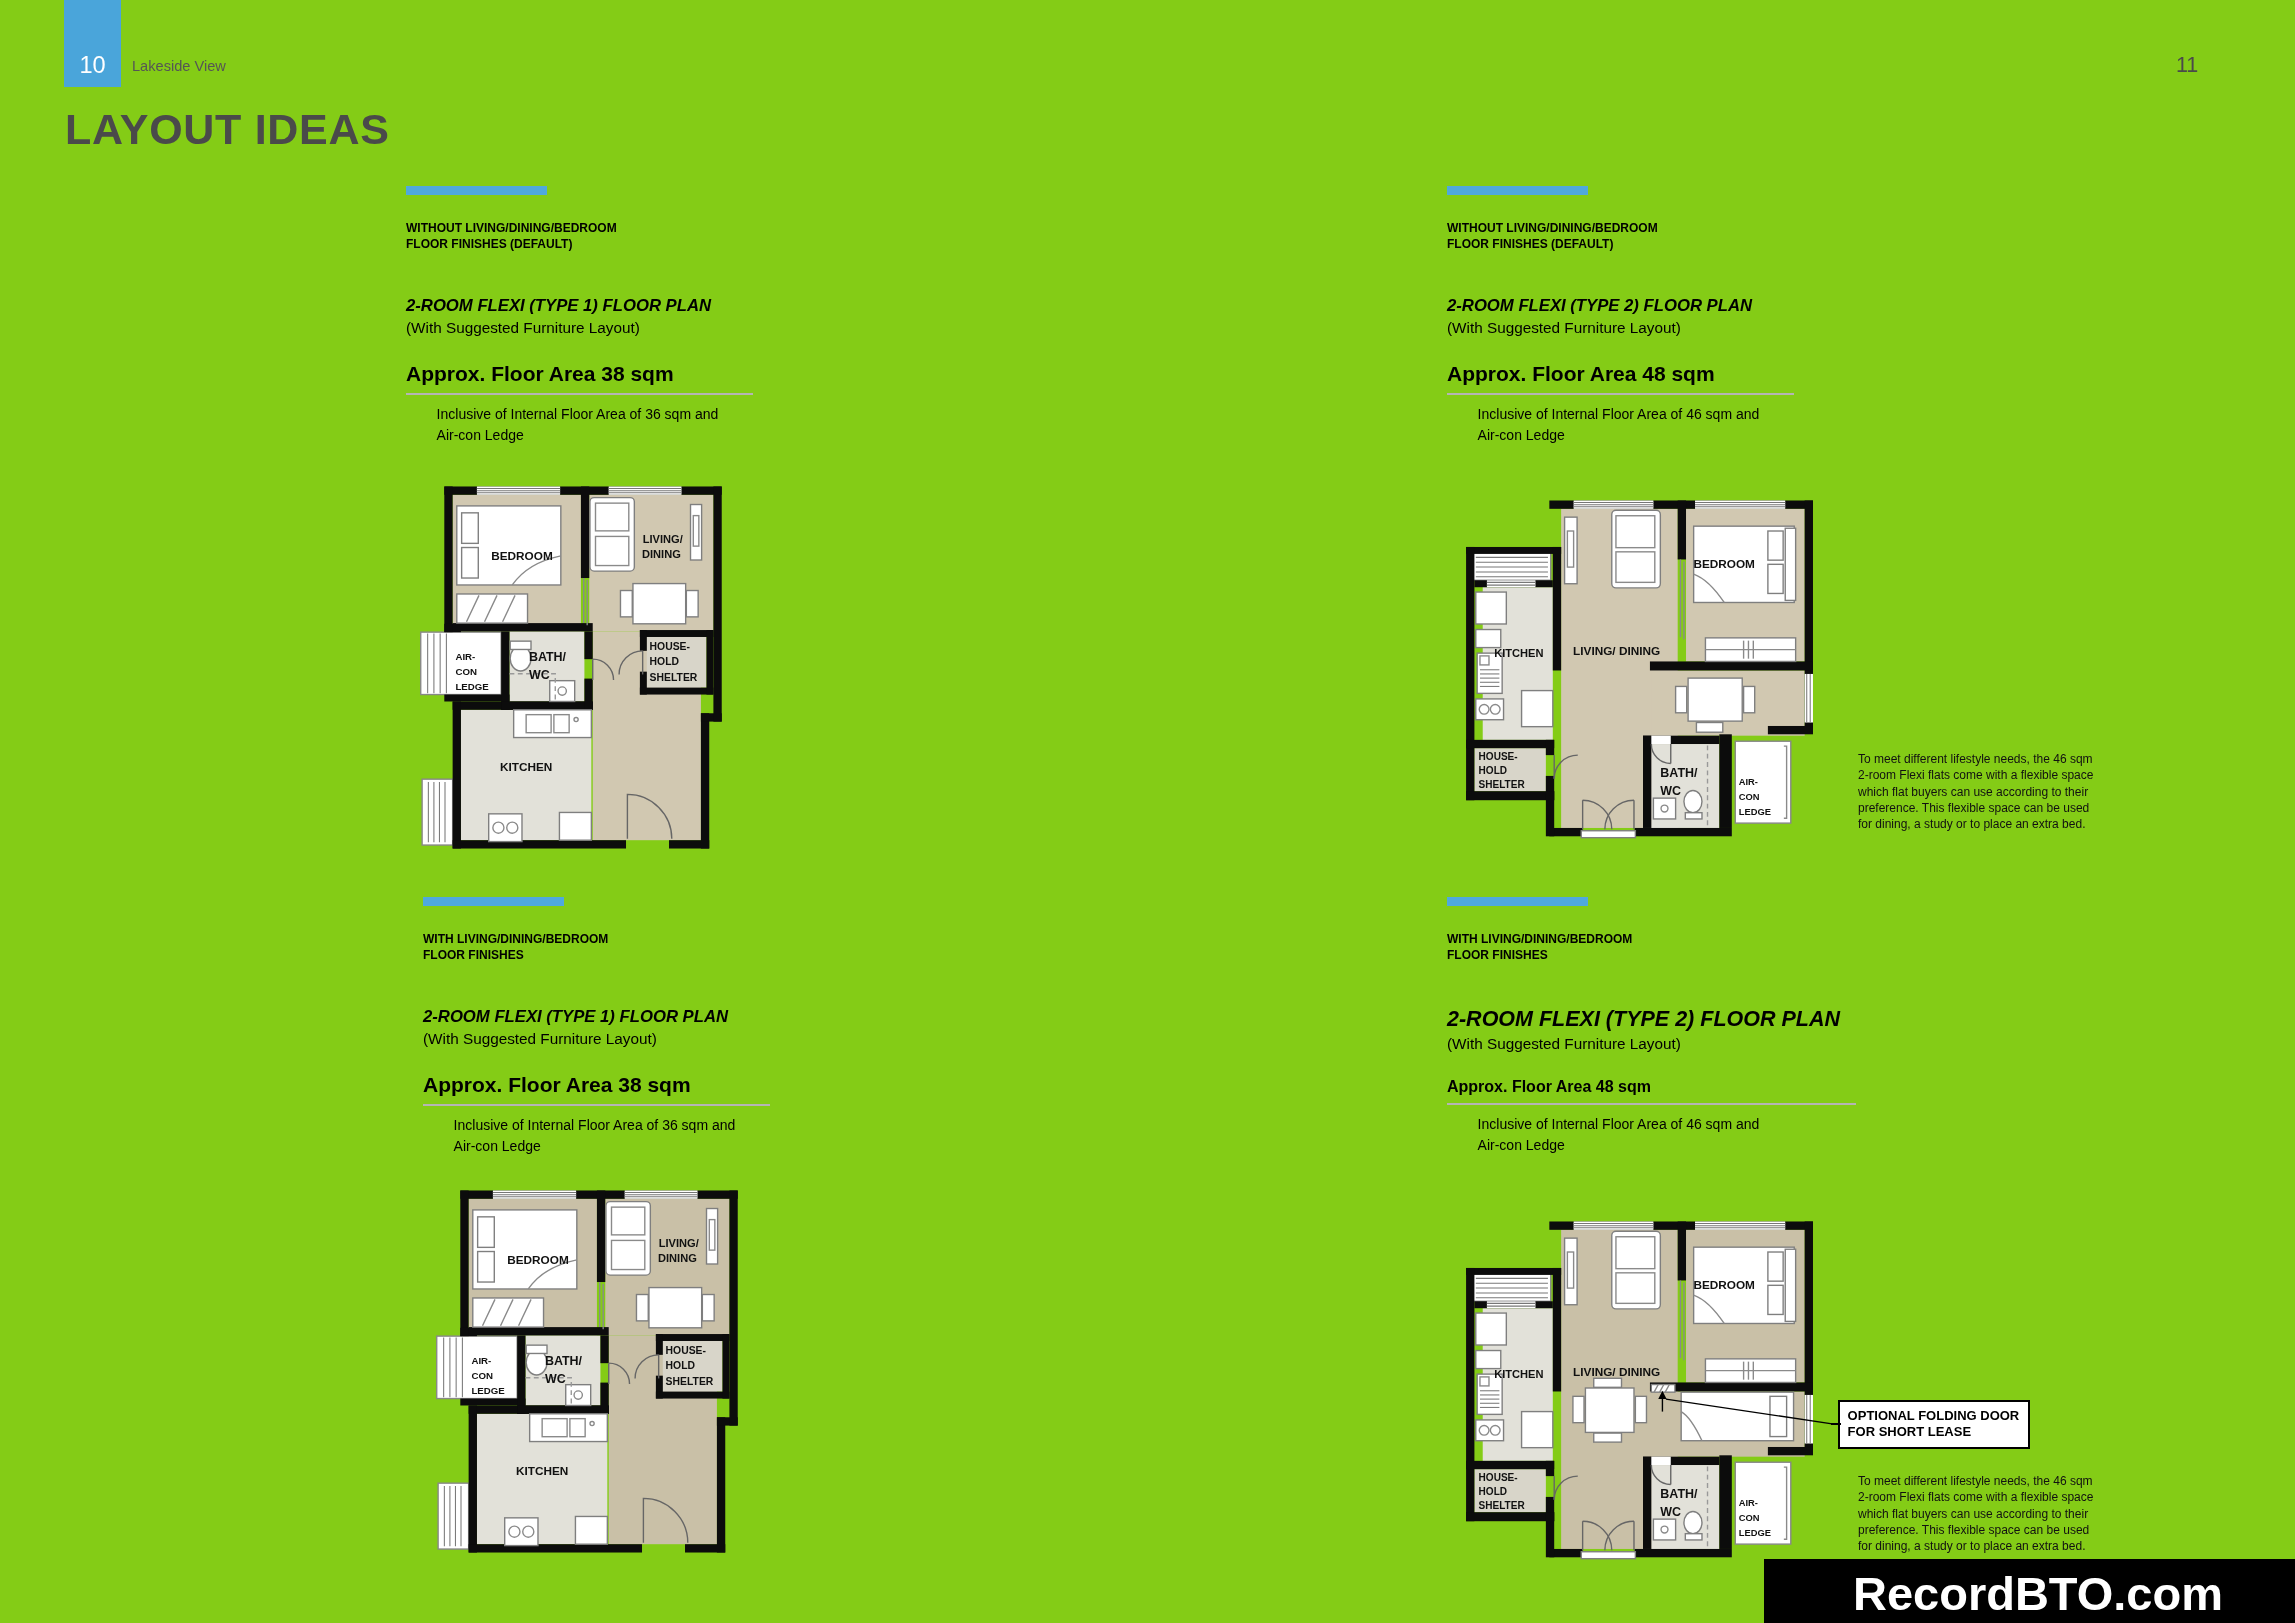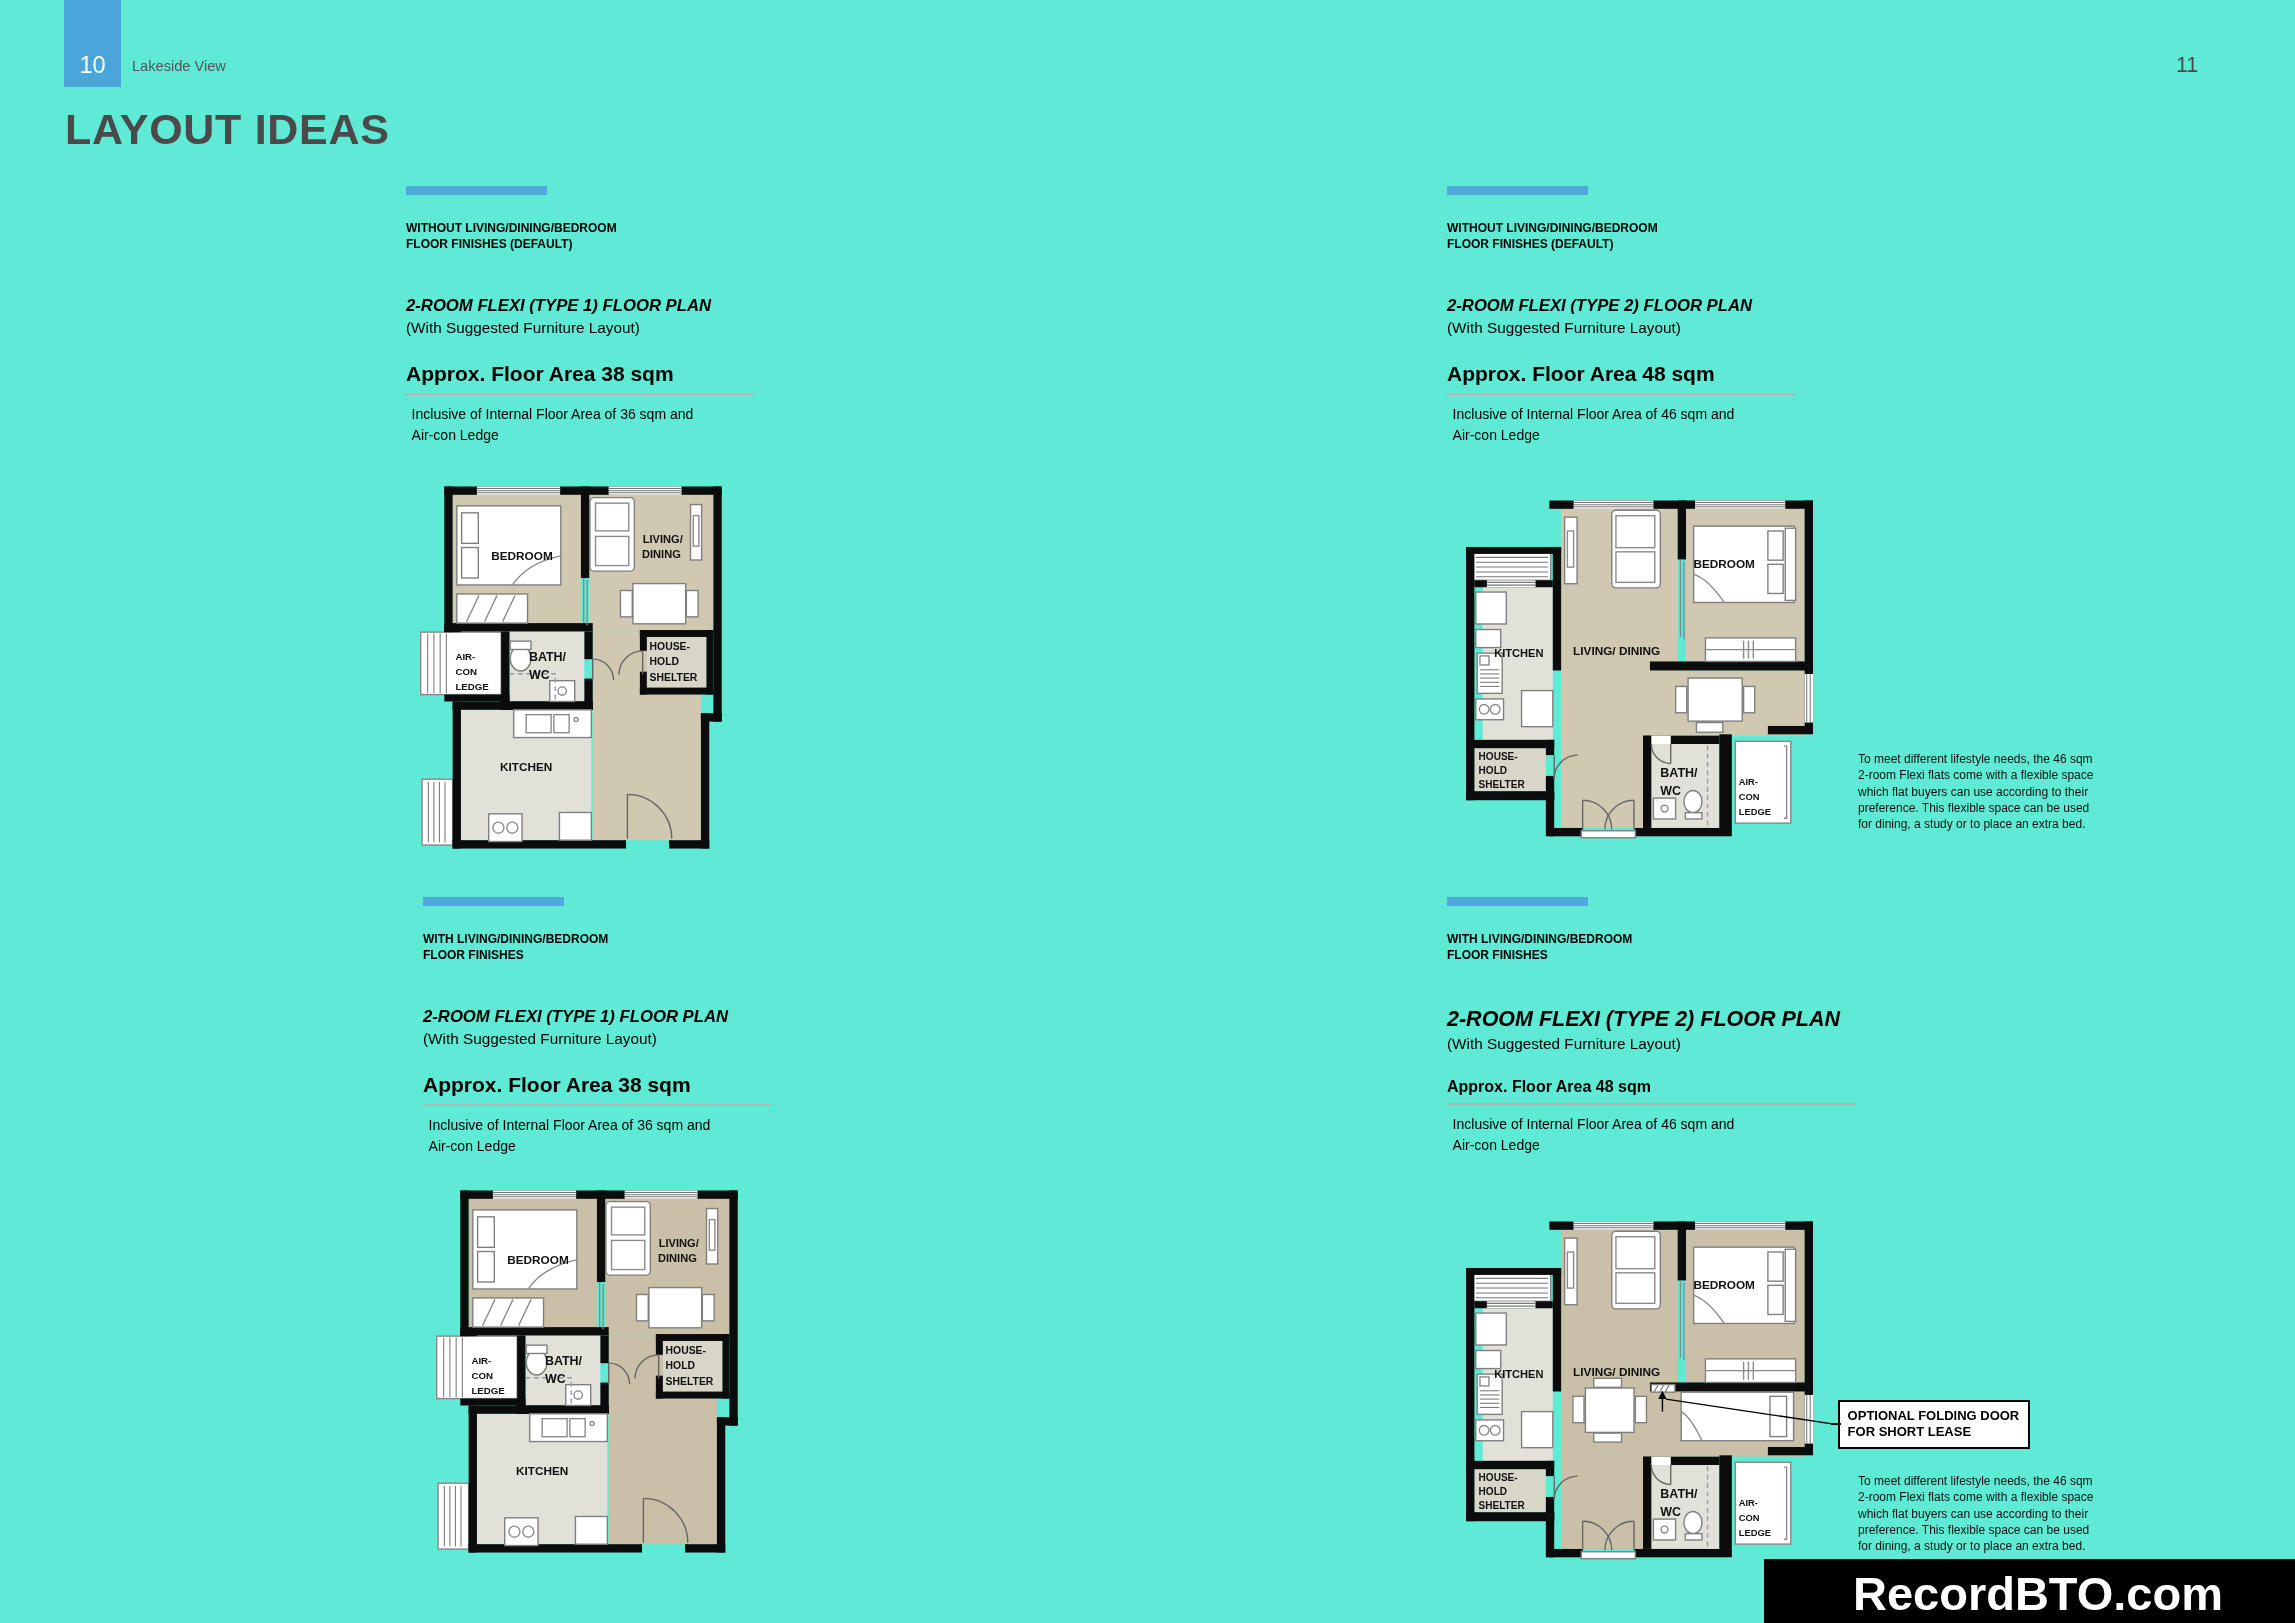--- a/index.html
+++ b/index.html
@@ -1,16 +1,16 @@
 <!DOCTYPE html>
 <html style="font-size:11px"><head>
 <meta charset="utf-8">
 <style>
   html,body{margin:0;padding:0;background:#ffffff;}
-  .page{position:relative;width:2295px;height:1623px;background:#5eead4;
+  .page{position:relative;width:2295px;height:1623px;background:#84cc16;
         font-family:"Liberation Sans",sans-serif;color:#000;overflow:hidden;}
 
   
   .pageno-box{position:absolute;left:64px;top:0;width:57px;height:87px;background:#4aa5da;
               color:#fff;display:flex;align-items:flex-end;justify-content:center;
               padding-bottom:8.3px;box-sizing:border-box;font-size:23.6px;}
   .brand{position:absolute;left:132px;top:58px;font-size:14.6px;color:#555;}
   .pageno-right{position:absolute;left:2176px;top:53px;font-size:21.5px;color:#4a4a4a;text-align:right;}
   .main-title{position:absolute;left:65px;top:105px;font-size:43px;font-weight:bold;
               color:#4a4a4a;letter-spacing:0.7px;}
@@ -22,21 +22,21 @@
   .s2{left:423px;top:897px;width:402px;}
   .s3{left:1447px;top:897px;width:458px;}
   .accent{width:141px;height:9px;background:#4fa9dd;}
   .finish-heading{margin-top:26px;font-size:12px;font-weight:bold;line-height:1.33;}
   .plan-title{margin-top:43px;font-size:16.7px;font-weight:bold;font-style:italic;}
   .s3 .plan-title{font-size:21.5px;}
   .plan-subtitle{margin-top:3.5px;font-size:15.3px;}
   .floor-area{margin-top:25px;font-size:21px;font-weight:bold;width:347px;
               padding-bottom:7px;border-bottom:2.1px solid #b5b5b5;}
   .s3 .floor-area{width:409px;font-size:16px;}
-  .inclusive{margin-top:8.3px;padding-left:5.6px;font-size:14px;line-height:1.55;}
+  .inclusive{margin-top:8.3px;padding-left:5.6px;font-size:14px;line-height:1.55;margin-left:25px;}
 
   
   .plan{position:absolute;}
   .wall{fill:#0c0c0c;}
   .furn{fill:#ffffff;stroke:#7f7f7f;stroke-width:2;}
   .thin{fill:none;stroke:#8a8a8a;stroke-width:2;}
   .win{stroke:#777;stroke-width:1.5;}
   .thinD{fill:none;stroke:#999;stroke-width:2;stroke-dasharray:7 5;}
   .door{fill:none;stroke:#666;stroke-width:2;}
   .rl{font-family:"Liberation Sans",sans-serif;font-weight:bold;fill:#111;}

